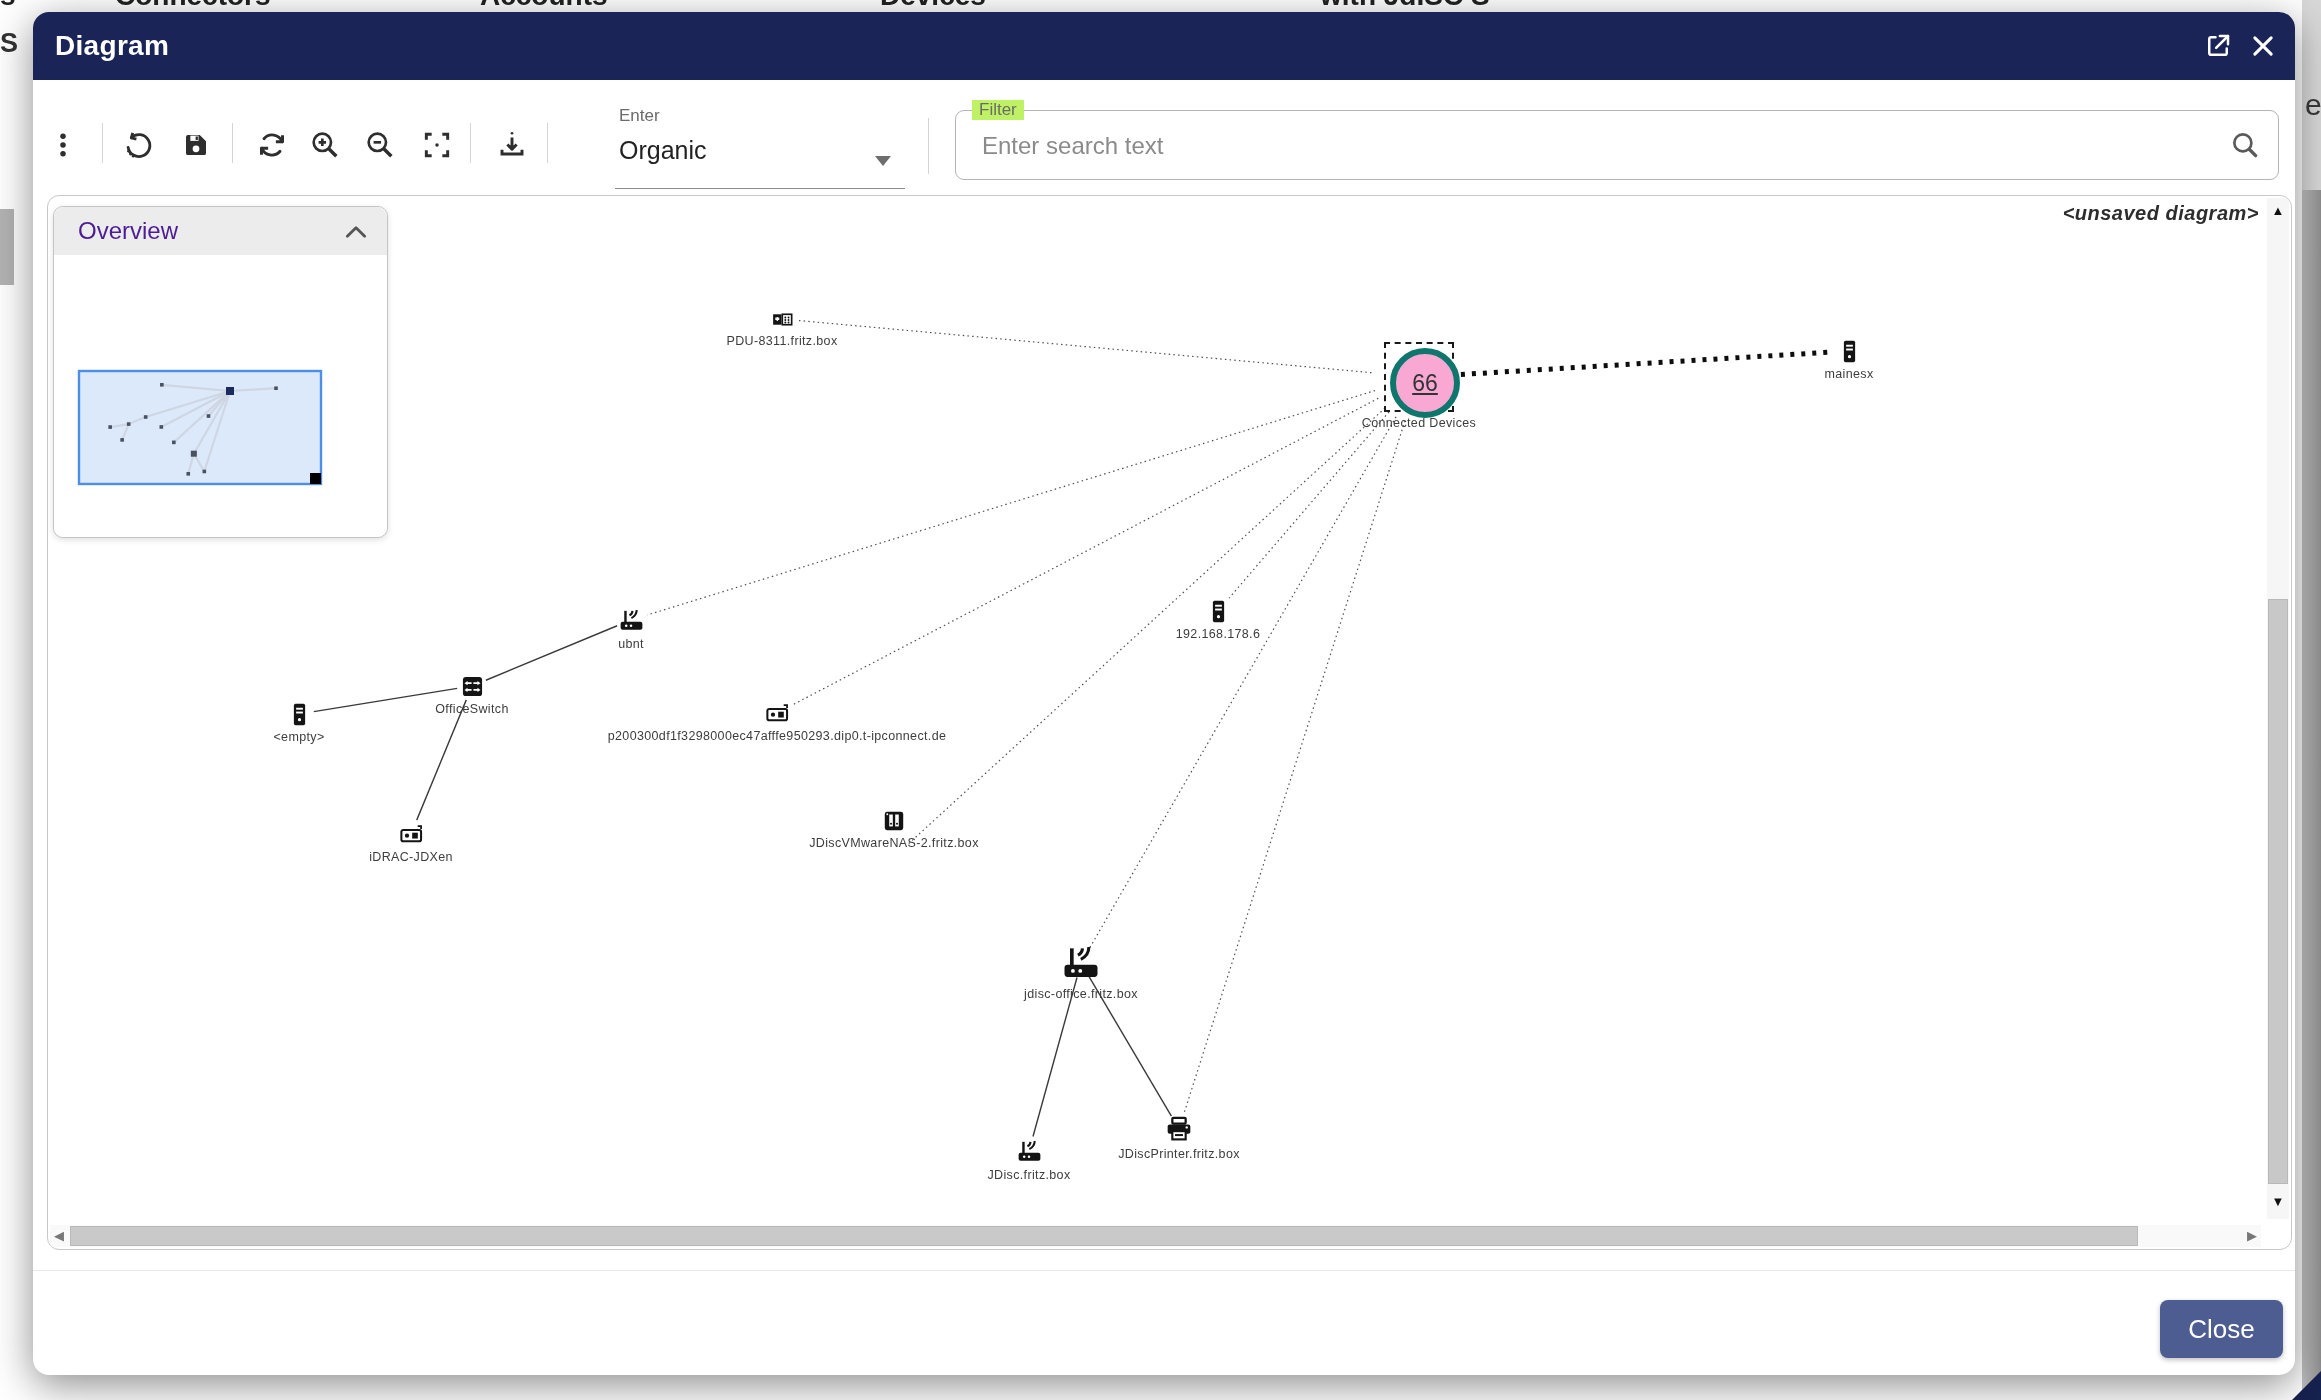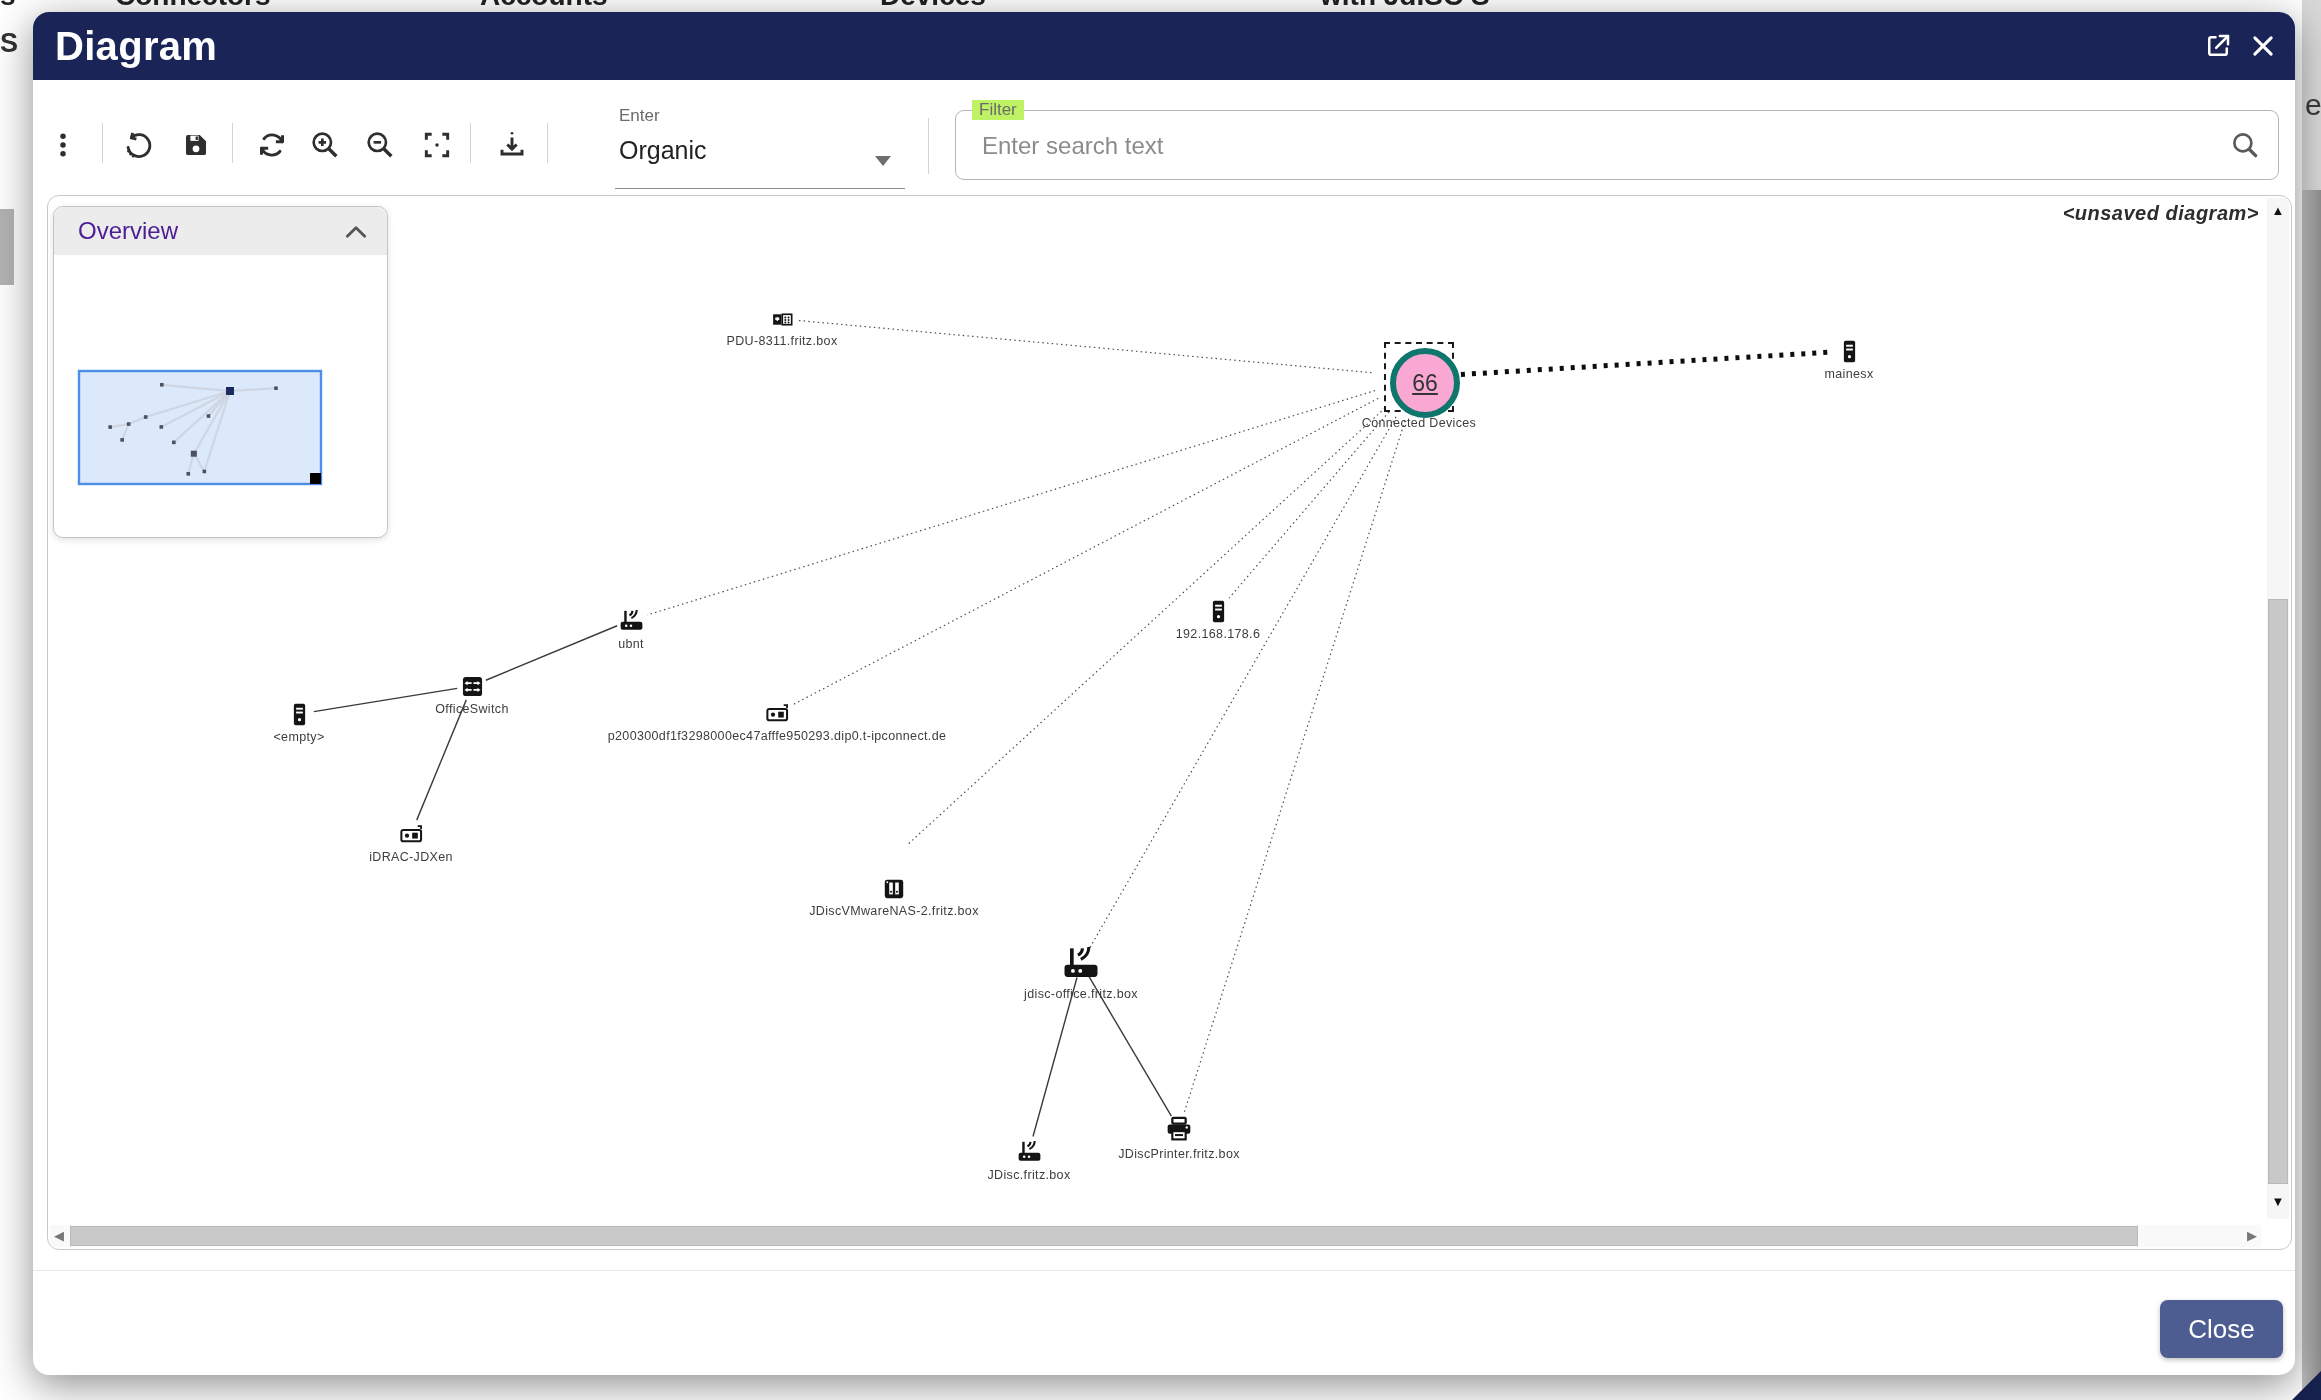--- a/index.html
+++ b/index.html
@@ -14,21 +14,21 @@
   #backdrop-right{position:absolute;right:0;top:0;width:19px;height:1400px;background:linear-gradient(90deg,#c3c3c3,#8f8f8f);}
   #backdrop-right .lighter{position:absolute;left:0;top:0;width:19px;height:190px;background:#d8d8d8;}
   #backdrop-right .letter{position:absolute;left:3px;top:88px;font-size:30px;color:#3a3a3a;}
   #backdrop-corner-triangle{position:absolute;left:2292px;top:1371px;width:0;height:0;
     border-left:29px solid transparent;border-bottom:29px solid #16224f;}
 
   
   #dialog{position:absolute;left:33px;top:12px;width:2262px;height:1363px;background:#fff;border-radius:16px;
     box-shadow:0 10px 40px rgba(0,0,0,0.45);}
   #titlebar{position:absolute;left:0;top:0;right:0;height:68px;background:#1a2456;border-radius:16px 16px 0 0;}
-  #dialog-title{position:absolute;left:22px;top:0;line-height:68px;color:#fff;font-size:40px;font-weight:700;letter-spacing:0.3px;}
+  #dialog-title{position:absolute;left:22px;top:0;line-height:68px;color:#fff;font-size:28px;font-weight:700;letter-spacing:0.3px;}
   .tb-iconbtn{position:absolute;top:14px;width:40px;height:40px;display:flex;align-items:center;justify-content:center;cursor:pointer;background:none;border:none;padding:0;}
   #open-btn{left:2165px;} #close-x-btn{left:2210px;}
 
   
   #toolbar{position:absolute;left:0;top:88px;right:0;height:86px;}
   .tool-btn{position:absolute;top:23px;width:44px;height:44px;display:flex;align-items:center;justify-content:center;background:none;border:none;padding:0;cursor:pointer;}
   .tool-sep{position:absolute;top:23px;width:1px;height:40px;background:#d4d4d4;}
 
   #layout-select{position:absolute;left:582px;top:4px;width:290px;height:84px;border-bottom:1.5px solid #8a8a8a;cursor:pointer;}
   #layout-label{position:absolute;left:4px;top:2px;font-size:17px;color:#6b6b6b;}
@@ -307,21 +307,21 @@
         </div>
         <div class="g-node" style="left: 349.5px; top: 624.5px; width: 27px; height: 27px;">
           <svg viewBox="0 0 24 24" fill="none" width="27" height="27">
             <path d="M20.5 7V4.5h-3" stroke="#141414" stroke-width="1.6"></path>
             <rect x="3" y="8" width="17.5" height="10" rx="1.6" stroke="#141414" stroke-width="1.8"></rect>
             <circle cx="8" cy="13" r="1.9" fill="#141414"></circle>
             <rect x="12.6" y="10.4" width="5" height="5.2" fill="#141414"></rect>
           </svg>
           <div class="node-label" style="top: 29px;">iDRAC-JDXen</div>
         </div>
-        <div class="g-node" style="left: 833px; top: 680px; width: 26px; height: 26px;">
+        <div class="g-node" style="left: 833px; top: 612px; width: 26px; height: 26px;">
           <svg viewBox="0 0 24 24" width="26" height="26">
             <rect x="3.5" y="3.5" width="17" height="17" rx="2.2" fill="#141414"></rect>
             <circle cx="5.8" cy="5.8" r=".85" fill="#fff"></circle>
             <rect x="7.6" y="6" width="3.3" height="11" fill="#fff"></rect>
             <rect x="13.1" y="6" width="3.3" height="11" fill="#fff"></rect>
             <circle cx="9.25" cy="14.6" r=".95" fill="#141414"></circle>
             <circle cx="14.75" cy="14.6" r=".95" fill="#141414"></circle>
           </svg>
           <div class="node-label" style="top: 28px;">JDiscVMwareNAS-2.fritz.box</div>
         </div>

